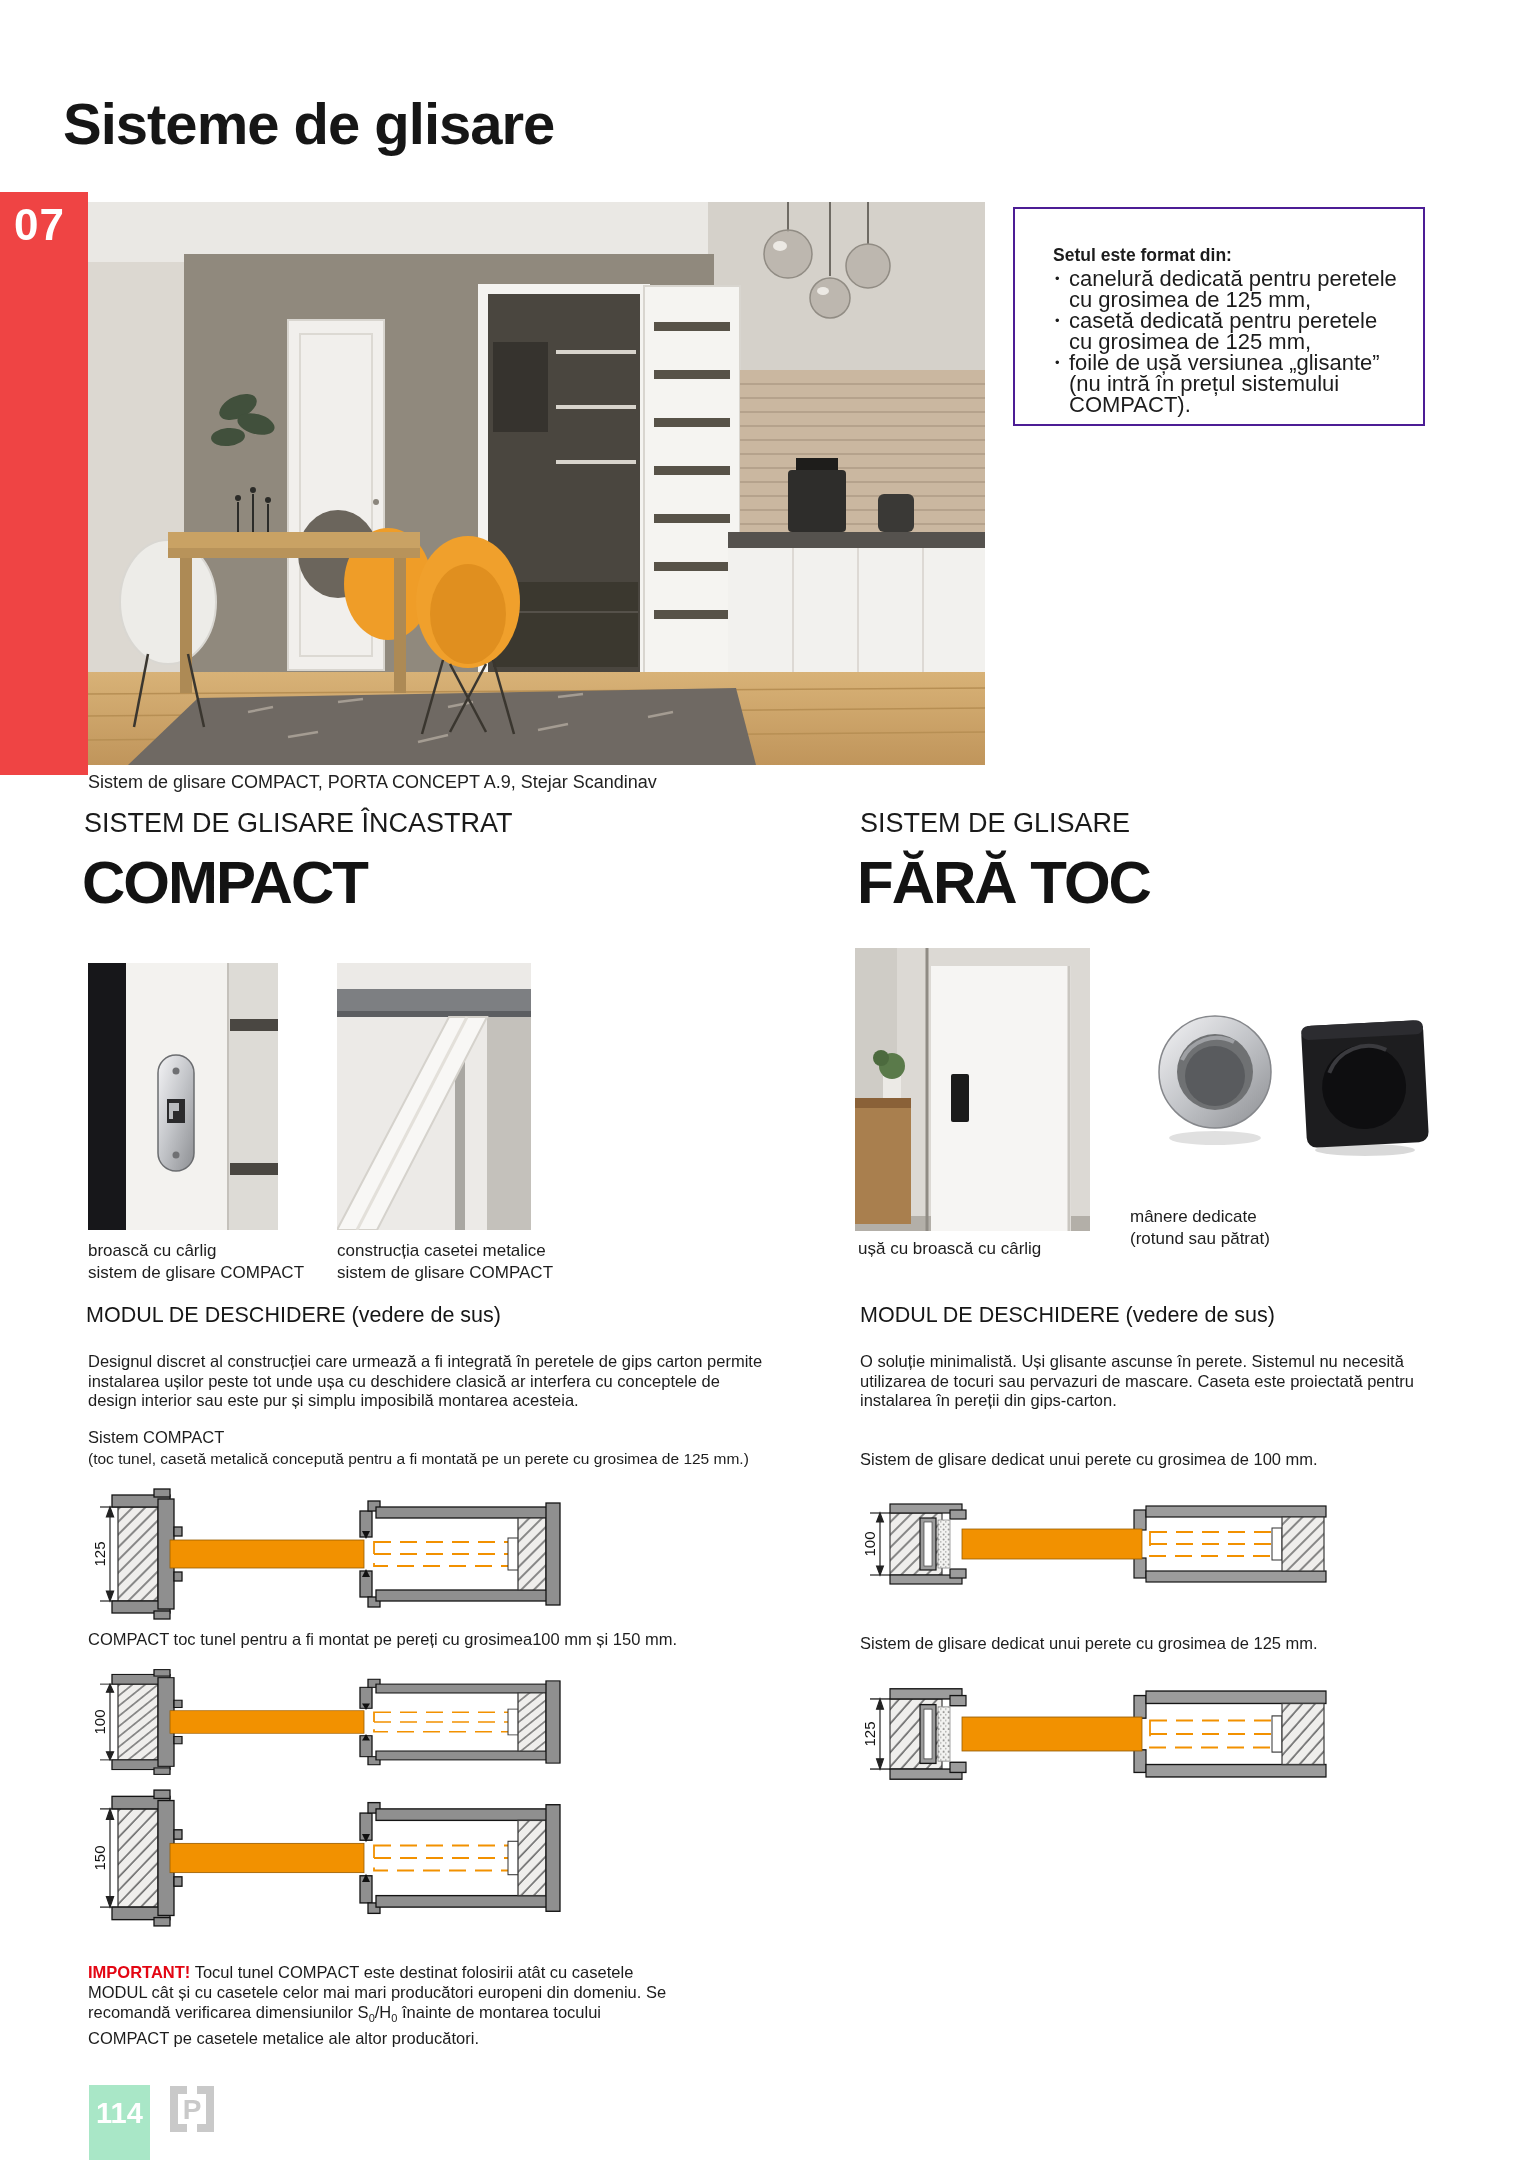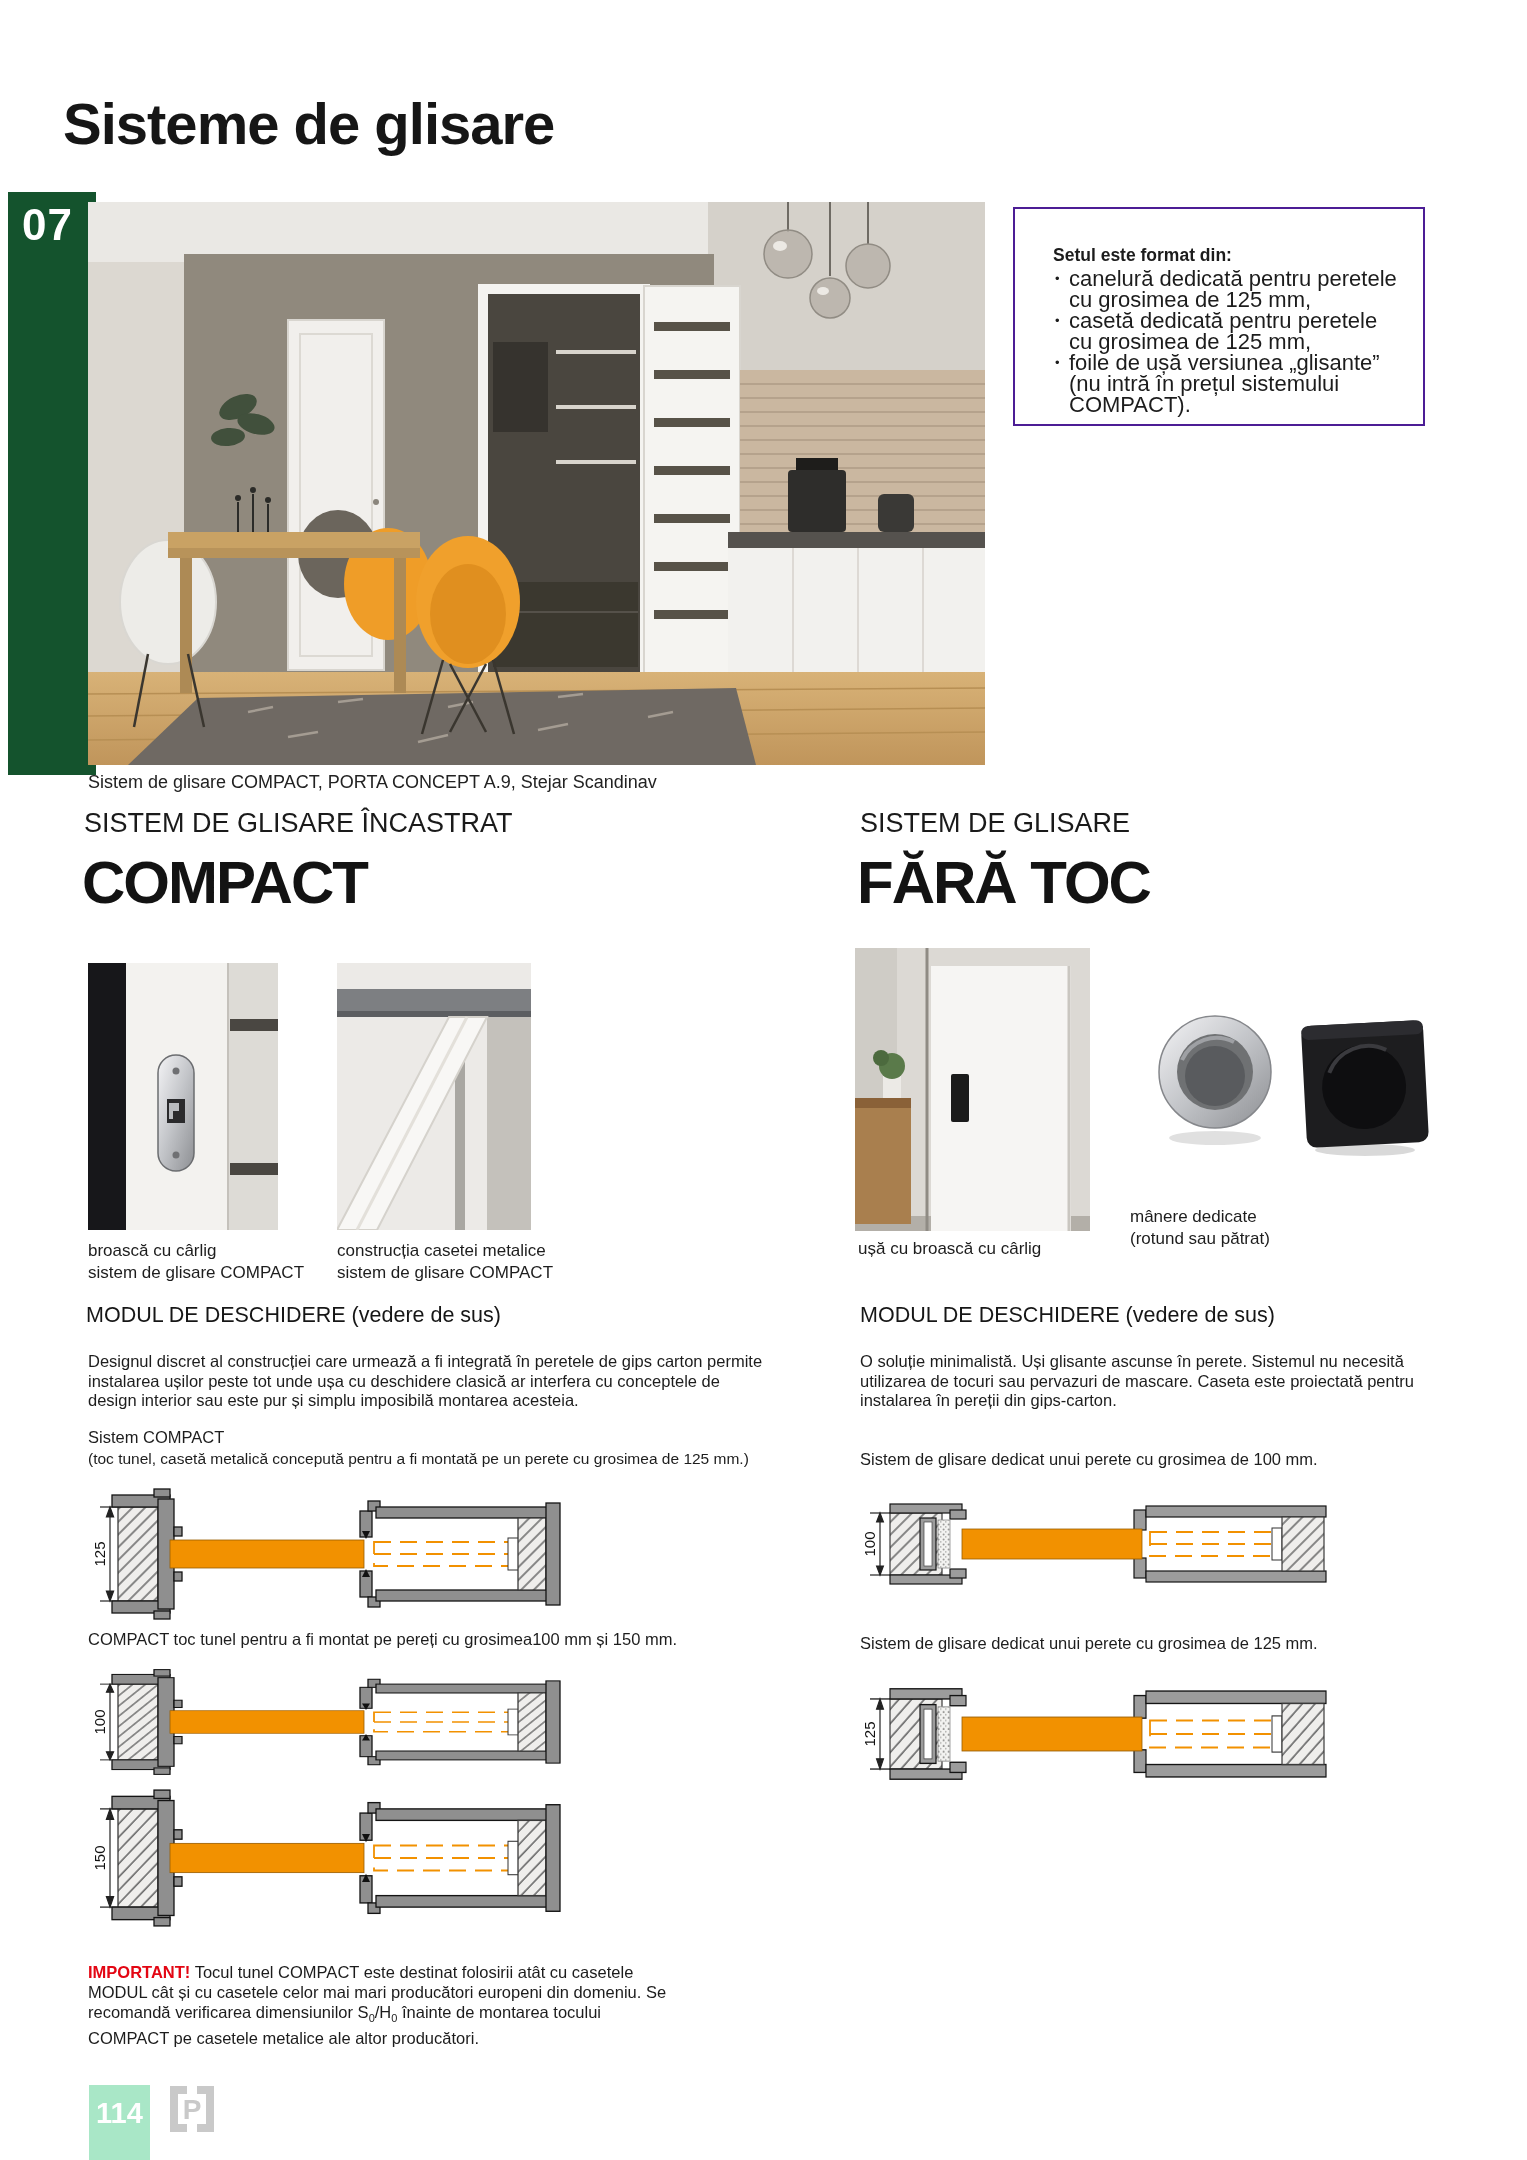--- a/index.html
+++ b/index.html
@@ -2,21 +2,21 @@
 <html><head>
 <meta charset="utf-8">
 <style>
   html,body { margin:0; padding:0; background:#fff; }
   #page { position:relative; width:1527px; height:2160px; background:#ffffff;
           font-family:"Liberation Sans","DejaVu Sans",sans-serif; color:#1c1c1c; overflow:hidden; }
   .abs { position:absolute; }
 
   #page-title { left:63px; top:90px; font-size:58px; font-weight:700; letter-spacing:-1px; color:#161616; }
 
-  #chapter-tab { left:8px; top:192px; width:88px; height:583px; background:#14532d; }
+  #chapter-tab { left:0; top:192px; width:88px; height:583px; background:#ef4444; }
   #chapter-num { left:14px; top:8px; position:absolute; font-size:44px; font-weight:700; color:#ffffff; letter-spacing:1px; }
 
   #hero-photo { left:88px; top:202px; width:897px; height:563px; }
   #hero-caption { left:88px; top:772px; font-size:18px; color:#222; }
 
   #info-box { left:1013px; top:207px; width:412px; height:219px; border:2px solid #4c1d95; box-sizing:border-box;
               padding:36px 18px 16px 38px; background:#fff; }
   #info-box-title { font-size:17.5px; font-weight:700; margin:0 0 2px 0; }
   #info-box ul { margin:2px 0 0 0; padding:0; list-style:none; }
   #info-box li { position:relative; padding-left:16px; font-size:22px; line-height:21px; }

